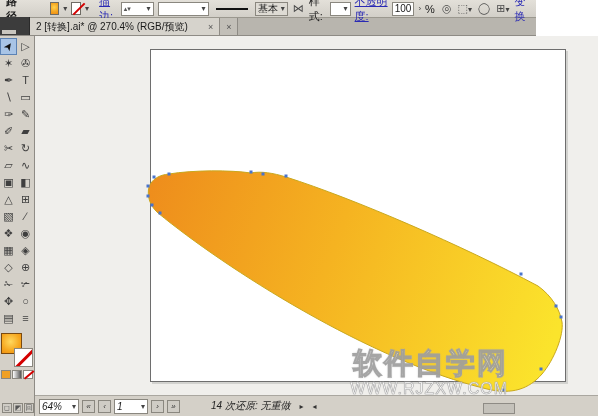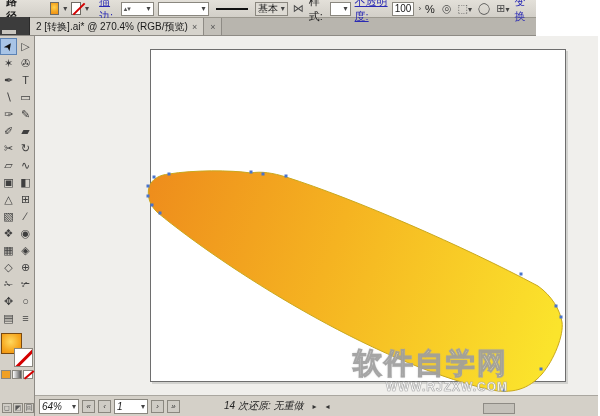--- a/index.html
+++ b/index.html
@@ -24,21 +24,21 @@
   .stroke-line { width:46px; height:2px; background:#111; margin:0 3px; }
   .ob-icon { color:#4a4a4a; font-size:11px; padding:0 1px; }
   .opacity-box { width:26px; }
   .pct { margin-right:2px; }
 
   
   .tab-bar { height:18px; background:#b8b5ae; display:flex; align-items:flex-end;
     border-bottom:1px solid #8e8b85; }
   .panel-edge { width:30px; height:18px; background:#3c3c3c; border-right:1px solid #2a2a2a; position:relative; }
   .panel-edge::after { content:""; position:absolute; left:2px; bottom:1px; width:14px; height:4px; background:#c9c6bf; }
-  .tab { height:17px; display:flex; align-items:center; gap:4px; padding:0 6px;
+  .tab { height:17px; display:flex; align-items:center; gap:20px; padding:0 6px;
     border-right:1px solid #8e8b85; font-size:10px; white-space:nowrap; }
   .tab.active { background:#d6d3cc; }
   .tab.inactive { background:#c2bfb8; color:#3c3c3c; }
   .tab-close { font-size:9px; color:#555; }
 
   
   .main { display:flex; height:380px; }
   .toolbar { width:37px; background:#d4d0c8; border-right:1px solid #8e8b85;
     display:flex; flex-direction:column; align-items:center; padding-top:2px; position:relative; }
   .tool-grid { display:grid; grid-template-columns:17px 17px; }
@@ -69,31 +69,31 @@
   .canvas { position:relative; width:563px; height:359px; background:#f0efec; overflow:hidden; }
   .artboard { position:absolute; left:115px; top:13px; width:416px; height:333px;
     background:#fff; border:1px solid #6e6e6e; box-shadow:2px 2px 0 rgba(0,0,0,0.12); }
   .shape-svg { position:absolute; left:0; top:0; width:563px; height:359px; }
 
   
   .status-bar { position:relative; height:21px; background:#d4d0c8; border-top:1px solid #aaa7a0;
     display:flex; align-items:center; gap:3px; padding:0 4px; font-size:10px; }
   .nav-btn { width:13px; height:13px; border:1px solid #8a877f; background:#cfccc5;
     display:flex; align-items:center; justify-content:center; font-size:8px; color:#333; }
-  .undo-status { margin-left:41px; color:#222; }
+  .undo-status { margin-left:28px; color:#222; }
   .tiny-arrow { color:#333; font-size:8px; margin-left:6px; }
   .hscroll-thumb { position:absolute; left:448px; bottom:2px; width:32px; height:11px;
     background:#c4c1ba; border:1px solid #8e8b85; }
 
   
   .watermark { position:absolute; left:328px; top:348px; width:180px; text-align:right;
     z-index:40; pointer-events:none; opacity:.92; }
   .wm1 { font-size:29px; font-weight:bold; letter-spacing:2px; color:#fff;
     -webkit-text-stroke:1px #9e9e9e; text-shadow:0 0 2px #aaa; line-height:1.1; }
-  .wm2 { font-size:12px; font-weight:bold; letter-spacing:1px; color:#fff;
+  .wm2 { font-size:16px; font-weight:normal; letter-spacing:1px; color:#fff;
     -webkit-text-stroke:.6px #aaa; text-shadow:0 0 1px #999; }
 </style>
 </head>
 <body>
 
 <div class="app" data-name="illustrator-window">
 
   <div class="options-bar" data-name="control-bar">
     <span class="ob-title" data-name="selection-type-label">路径</span>
     <span class="swatch fill" data-name="fill-color-swatch"></span>

